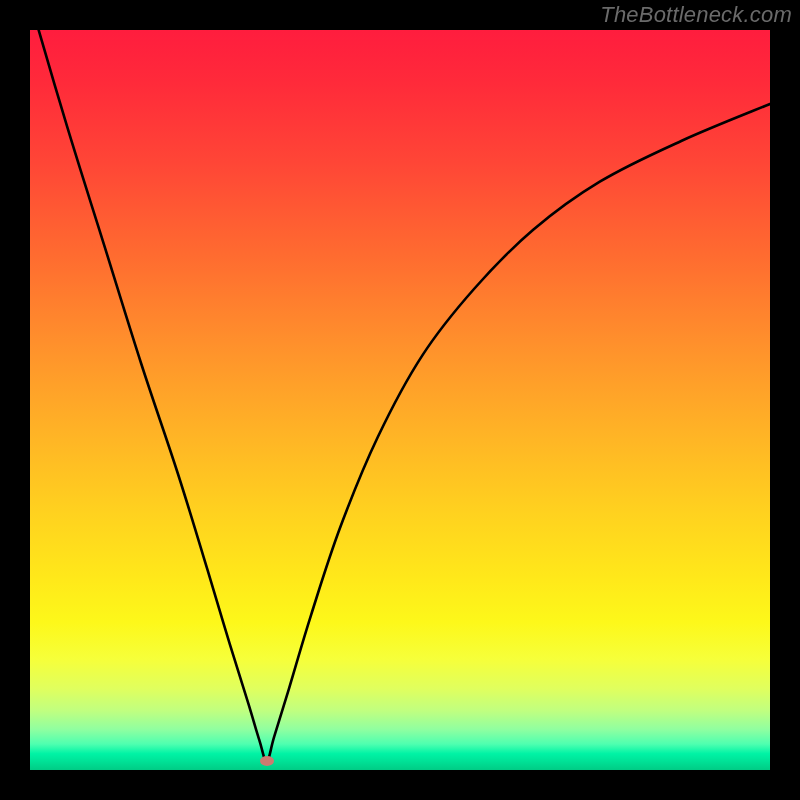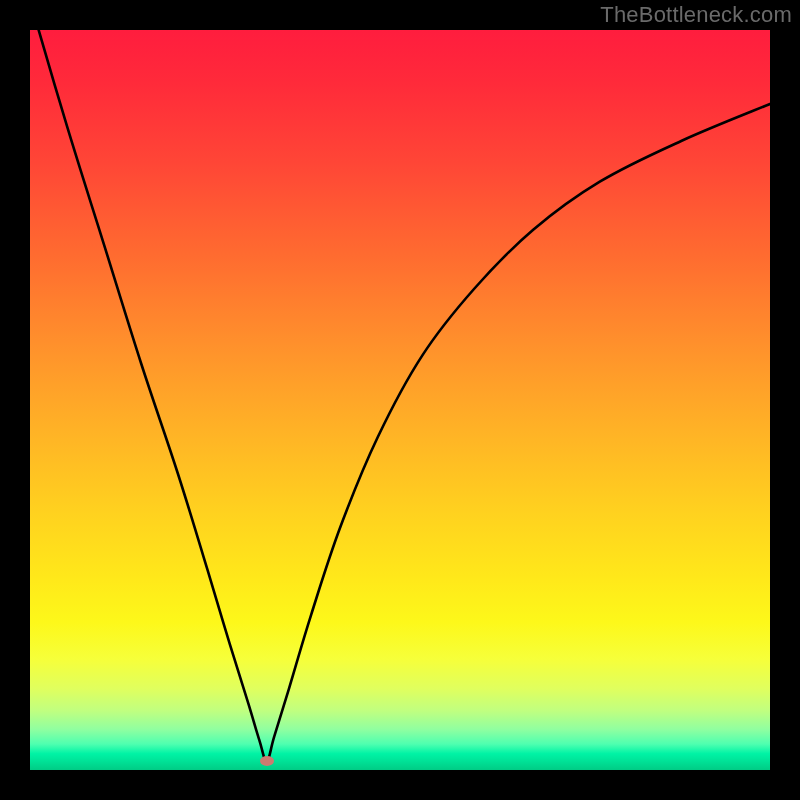--- a/index.html
+++ b/index.html
@@ -9,20 +9,21 @@
     height: 800px;
     background: #000;
     overflow: hidden;
     font-family: Arial, Helvetica, sans-serif;
   }
   .frame {
     position: relative;
     width: 800px;
     height: 800px;
     background: #000;
+    font-style: italic;
   }
   .watermark {
     position: absolute;
     top: 2px;
     right: 8px;
     color: #6a6a6a;
     font-size: 22px;
     letter-spacing: 0.2px;
     font-weight: 500;
     z-index: 20;

